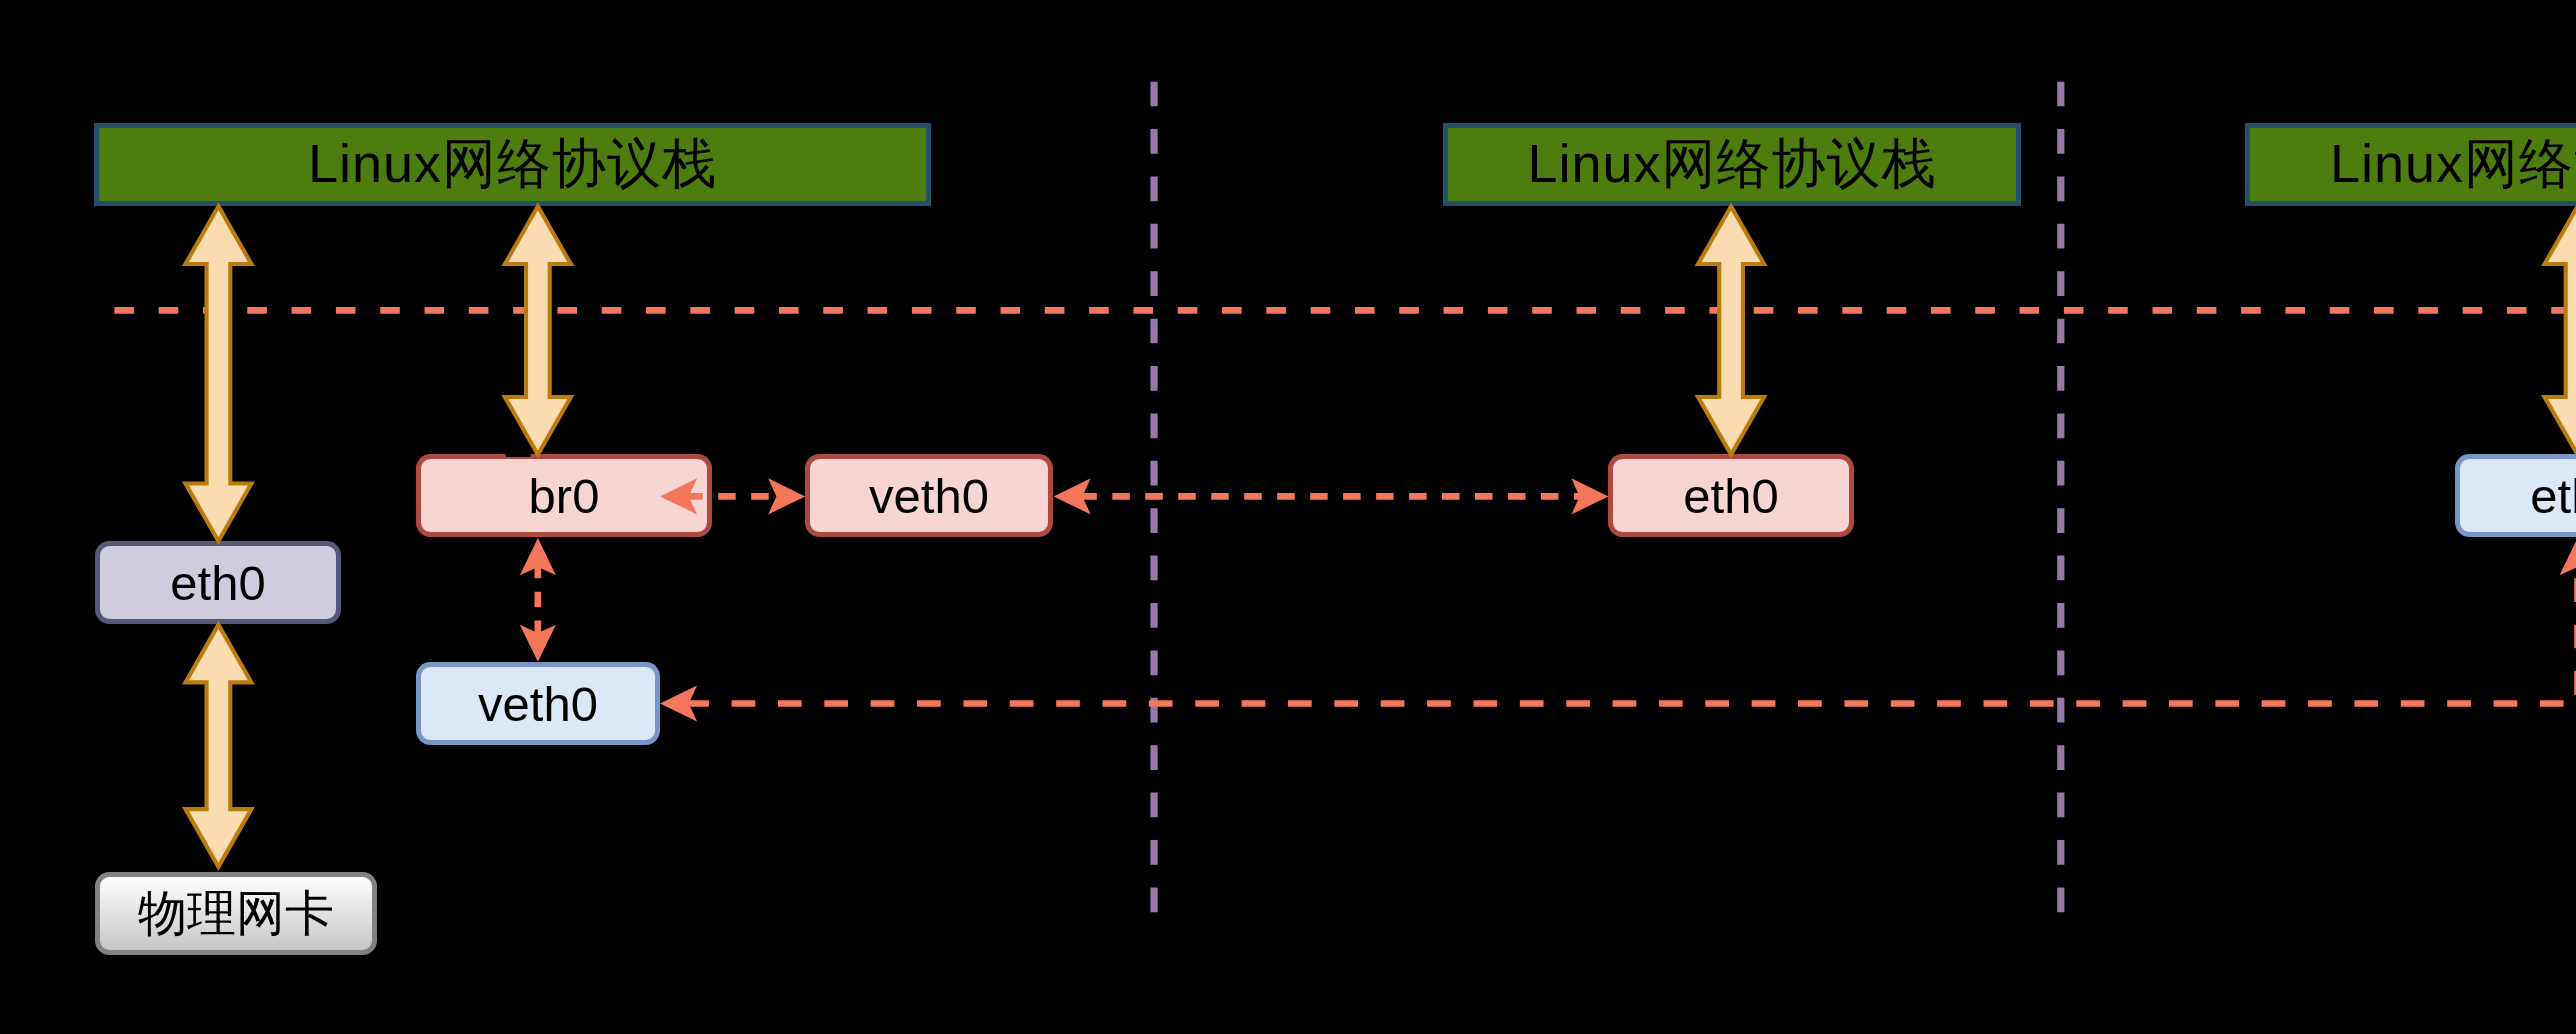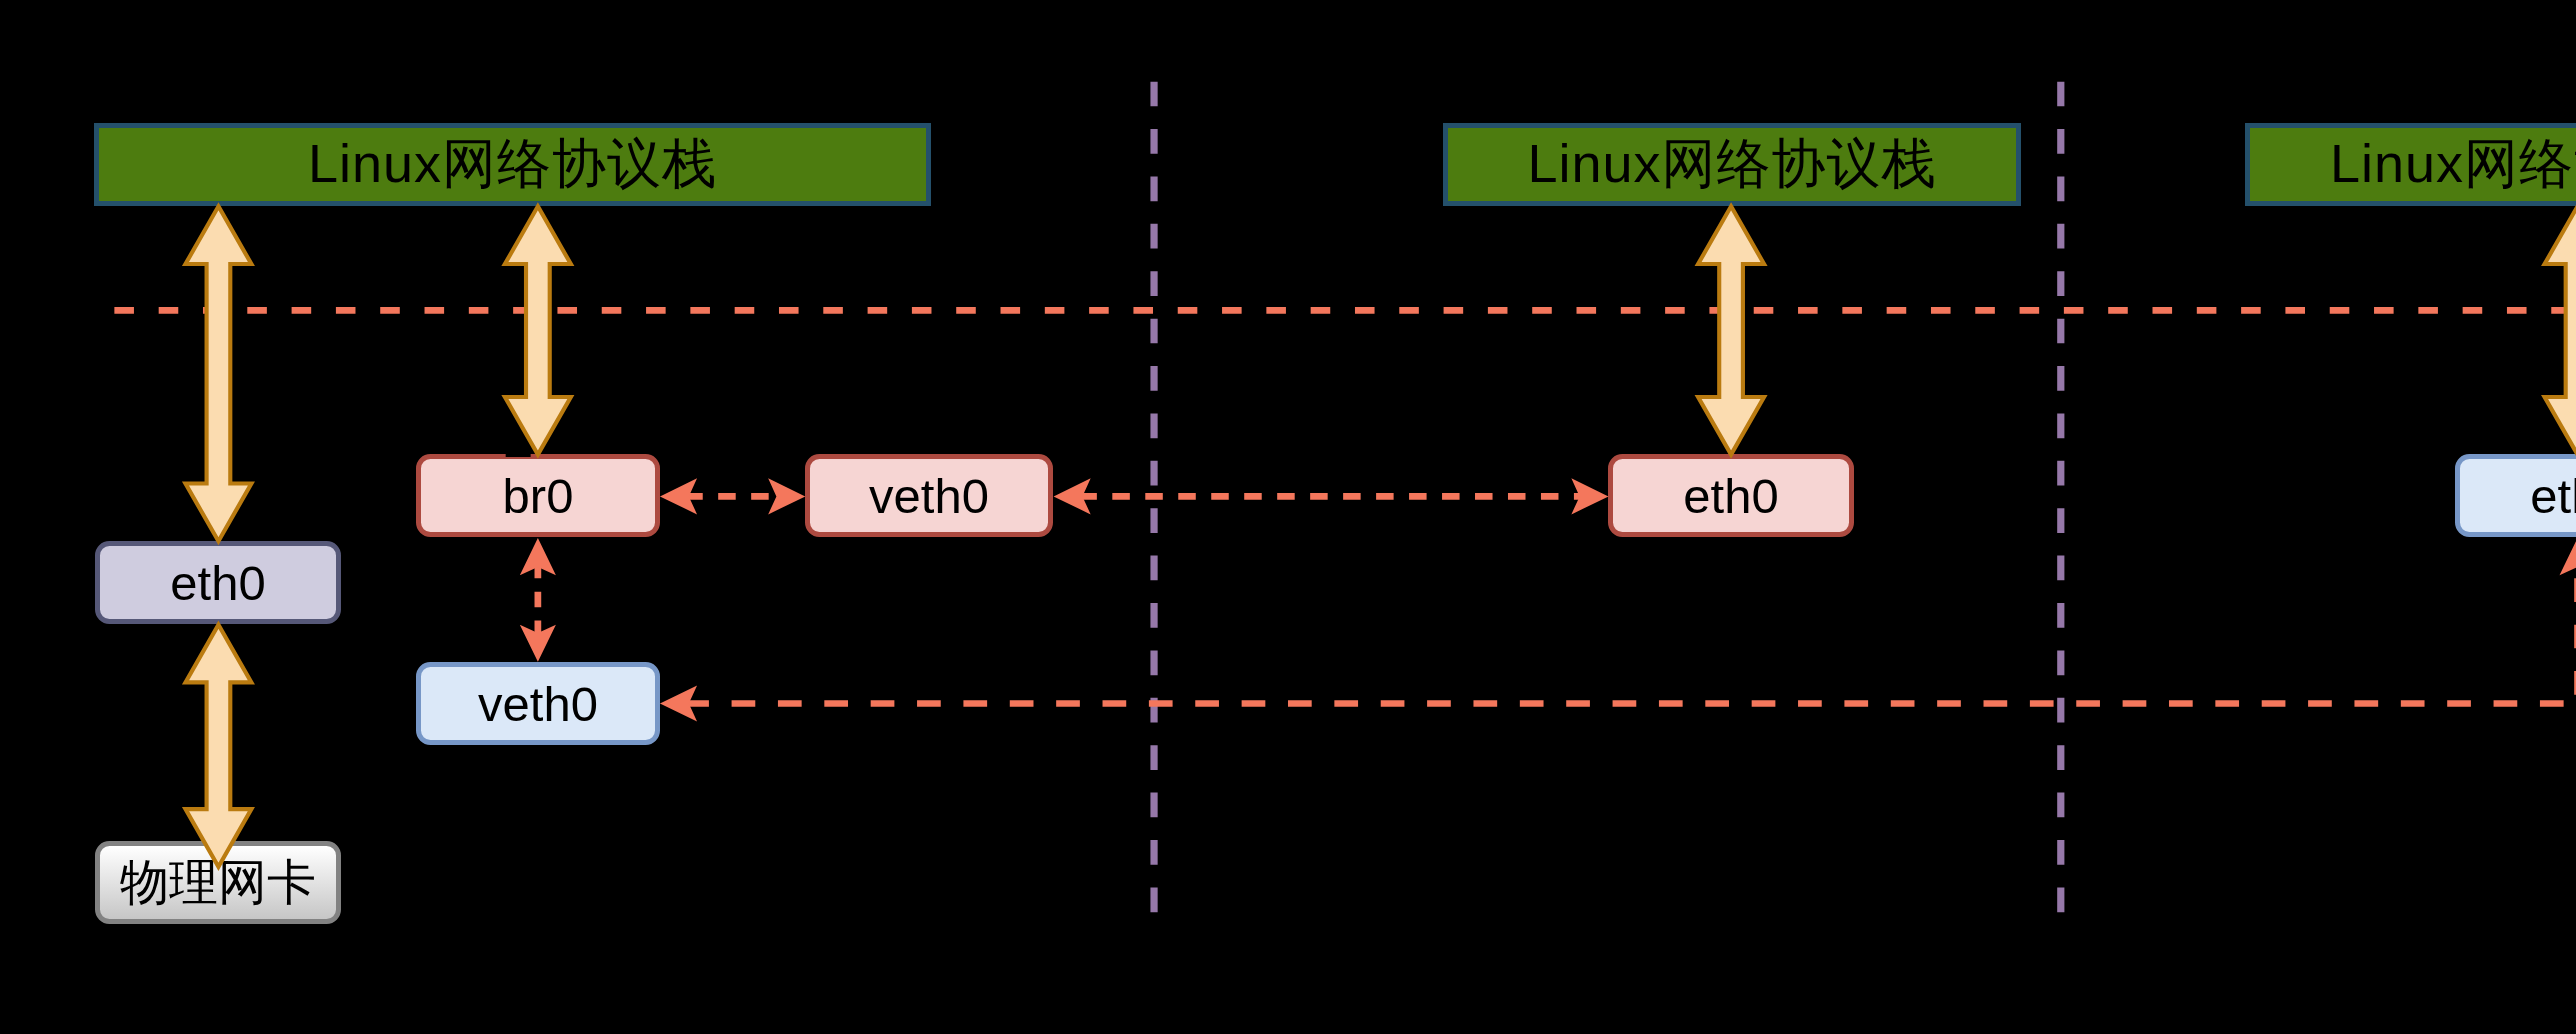--- a/index.html
+++ b/index.html
@@ -43,22 +43,22 @@
     background: linear-gradient(180deg, #ffffff 0%, #e8e8e8 40%, #c6c6c6 100%);
     border: 5.2px solid #828282;
   }
 
   
   #stack-host { left: 94px;  top: 123px; width: 837px; height: 83px; }
   #stack-ns1  { left: 1443px; top: 123px; width: 578px; height: 83px; }
   #stack-ns2  { left: 2245px; top: 123px; width: 579px; height: 83px; }
 
   #eth0-host    { left: 95px;  top: 541px; width: 246px; height: 83px; }
-  #physical-nic { left: 95px;  top: 841px; width: 246px; height: 83px; }
-  #br0          { left: 416px;  top: 454px;  width: 244px; height: 83px; }
+  #physical-nic { left: 95px;  top: 872px; width: 282px; height: 83px; }
+  #br0          { left: 416px;  top: 454px;  width: 296px; height: 83px; }
   #veth0-pink   { left: 805px; top: 454px;  width: 248px; height: 83px; }
   #veth0-blue   { left: 416px;  top: 662px; width: 244px; height: 83px; }
   #eth0-ns1     { left: 1608px; top: 454px;  width: 246px; height: 83px; }
   #eth0-ns2     { left: 2455px; top: 454px;  width: 246px; height: 83px; }
 
   #annotation-1 {
     position: absolute;
     left: 484px;
     top: 403px;
     width: 67px;

